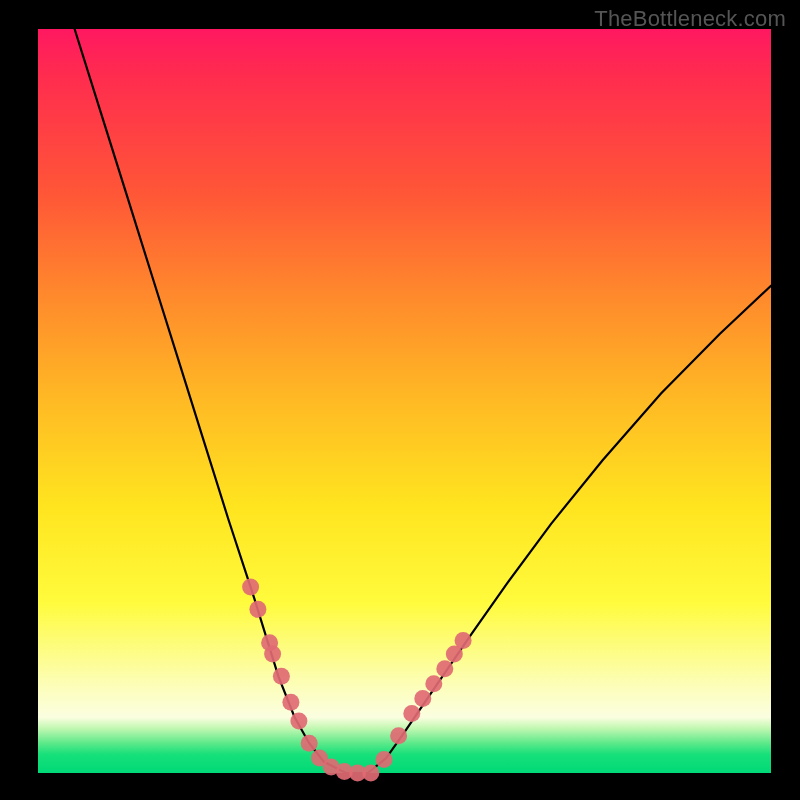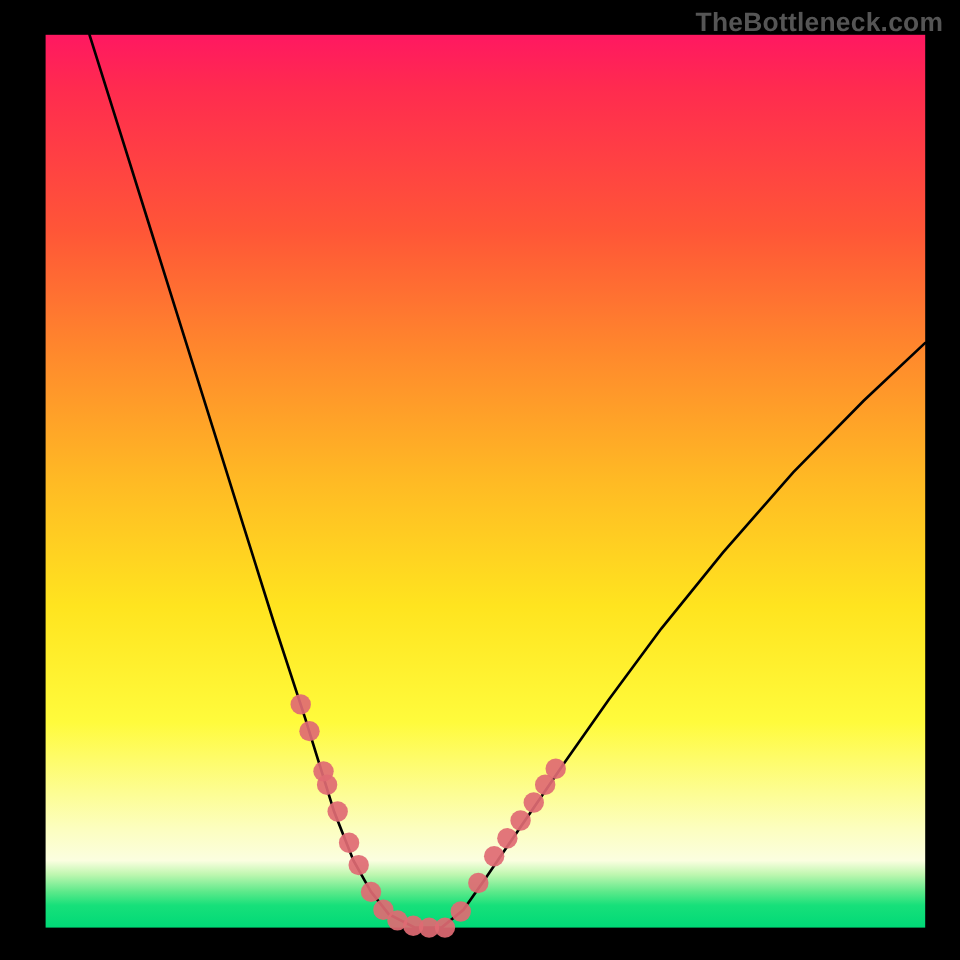--- a/index.html
+++ b/index.html
@@ -40,21 +40,21 @@
       #17e07a 97.5%,
       #00d977 100%
     );
   }
   .watermark {
     position: absolute;
     top: 6px;
     right: 14px;
     color: #555;
     font-size: 22px;
-    font-weight: 700;
+    font-weight: 400;
     letter-spacing: 0.2px;
     user-select: none;
   }
   svg.curve {
     position: absolute;
     left: 0;
     top: 0;
     width: 733px;
     height: 744px;
     overflow: visible;

